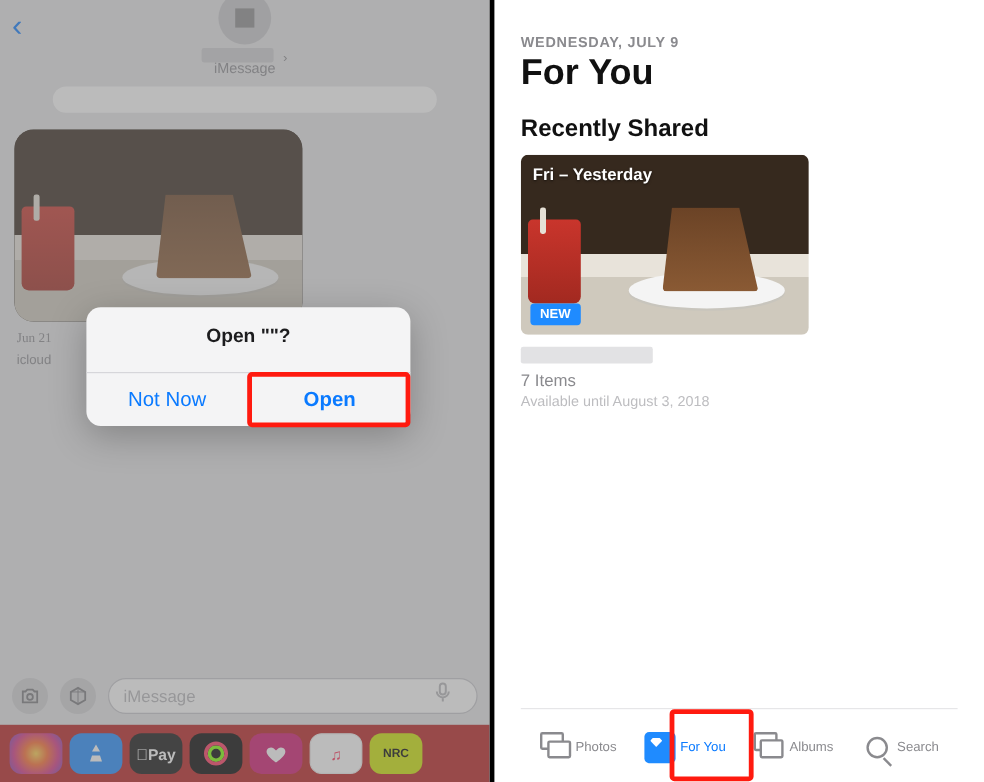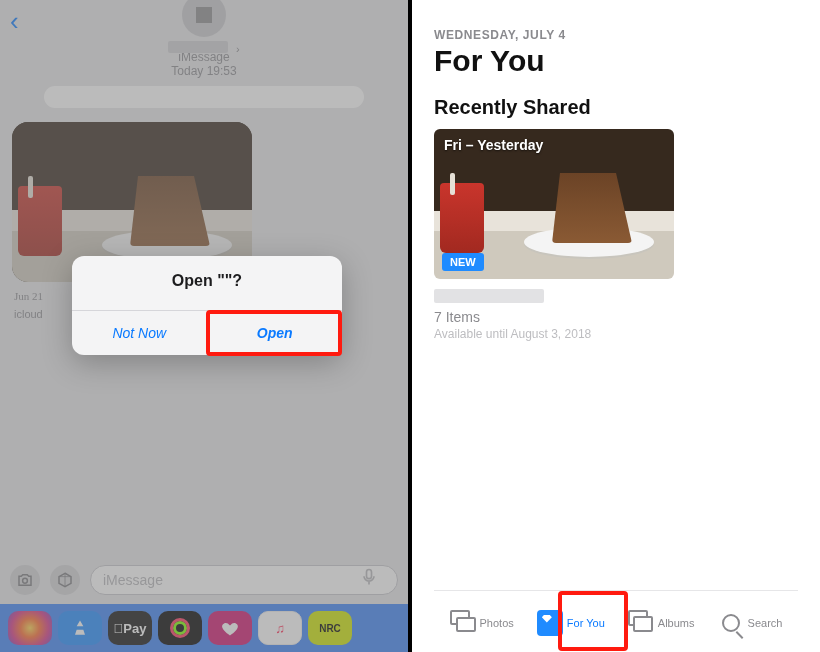--- a/index.html
+++ b/index.html
@@ -29,39 +29,39 @@
   .plate { position:absolute; bottom:22px; left:90px; width:130px; height:30px; background:#f4f4f4; border-radius:50%; box-shadow:0 2px 0 #c8c5bd;}
   .cake  { position:absolute; bottom:36px; left:118px; width:80px; height:70px; background:linear-gradient(#6b4326,#8a5a34); clip-path: polygon(0 100%, 100% 100%, 80% 0, 10% 0); border-radius:4px;}
   .glass { position:absolute; bottom:26px; left:6px; width:44px; height:70px; background:linear-gradient(#c9352c,#a22920); border-radius:4px 4px 6px 6px;}
   .glass:after{content:"";position:absolute;top:-10px;left:10px;width:5px;height:22px;background:#e6e0d6;border-radius:2px;}
   
   .compose { position:absolute; bottom:52px; left:0; right:0; height:40px; display:flex; align-items:center; padding:0 10px; gap:10px;}
   .ci { width:30px; height:30px; border-radius:50%; background:#d2d2d5; display:flex; align-items:center; justify-content:center; color:#7b7b7f; font-size:16px;}
   .compose-field { flex:1; height:30px; border-radius:15px; border:1px solid #c7c7cc; background:#fff; display:flex; align-items:center; padding:0 12px; color:#b7b7bb; font-size:14px;}
   .mic { width:26px; height:26px; color:#b7b7bb;}
   
-  .appstrip { position:absolute; bottom:0; left:0; right:0; height:48px; background:#3b82f6; display:flex; align-items:center; padding:0 8px; gap:6px; overflow:hidden;}
+  .appstrip { position:absolute; bottom:0; left:0; right:0; height:48px; background:#b91c1c; display:flex; align-items:center; padding:0 8px; gap:6px; overflow:hidden;}
   .appicon { width:44px; height:34px; border-radius:10px; display:flex; align-items:center; justify-content:center; font-size:13px; color:#fff; font-weight:600;}
   .ai-photos{background:radial-gradient(circle,#ffd24a,#ff6b2d,#d63384,#6f42c1);}
   .ai-store{background:#1f8bff;}
   .ai-pay{background:#111;}
   .ai-fit{background:#000;}
   .ai-heart{background:#d1156f;}
   .ai-music{background:#fff; color:#ff2d55; border:1px solid #eee;}
   .ai-nrc{background:#cfe600; color:#000; font-size:10px;}
   .ai-fit .rings{width:20px;height:20px;border-radius:50%;border:3px solid #ff375f;box-shadow:0 0 0 3px #7fff00 inset;}
 
   
   .dialog { position:absolute; left:72px; top:256px; width:270px; background:#f4f4f5; border-radius:12px; z-index:5; box-shadow:0 8px 30px rgba(0,0,0,.25);}
   .dlg-body{ padding:16px 14px 12px; font-size:13px; color:#3b3b3d;}
   .dlg-title{ text-align:center; font-weight:600; font-size:16px; color:#1c1c1e; margin-bottom:8px;}
   .redact { display:inline-block; height:13px; background:#d5d5d9; border-radius:2px; vertical-align:middle;}
   .dlg-line{ line-height:1.5;}
   .dlg-btns{ display:flex; border-top:1px solid #d6d6da;}
-  .dlg-btn{ flex:1; height:44px; display:flex; align-items:center; justify-content:center; color:#0a7aff; font-size:14px;font-style:italic;}
+  .dlg-btn{ flex:1; height:44px; display:flex; align-items:center; justify-content:center; color:#0a7aff; font-size:17px;}
   .dlg-btn.primary{ font-weight:600; }
   .dlg-sep-v{ width:1px; background:#d6d6da;}
   .red-hi { position:absolute; border:4px solid #ff1a0f; border-radius:4px; pointer-events:none;}
 
   
   .r-date { color:#8a8a8e; font-size:12px; letter-spacing:.6px; font-weight:600;}
   .r-title { font-size:30px; font-weight:800; color:#111; margin-top:2px;}
   .r-sec { font-size:20px; font-weight:800; color:#111; margin-top:18px;}
   .card { margin-top:10px; width:280px; }
   .card-img { width:240px; height:150px; border-radius:6px; overflow:hidden; position:relative;}
@@ -100,21 +100,20 @@
       </div>
       <div class="contact-name-row">
         <span class="contact-name-blank"></span>
         <span class="contact-chev">›</span>
       </div>
     </div>
   </div>
 
   <div class="thread-meta">
     <div class="svc">iMessage</div>
-    <div class="time">Today 19:53</div>
   </div>
 
   <div class="input-capsule"></div>
 
   <div class="bubble-img">
     <div class="scene">
       <div class="glass"></div>
         <div class="plate"></div>
         <div class="cake"></div>
     </div>
@@ -177,21 +176,21 @@
     <div class="dlg-btns" style="position:relative;">
       <div class="dlg-btn">Not Now</div>
       <div class="dlg-sep-v"></div>
       <div class="dlg-btn primary">Open</div>
       <div class="red-hi" style="left:134px; top:-1px; width:136px; height:46px;"></div>
     </div>
   </div>
 </div>
 
 <div class="pane pane-right">
-  <div class="r-date">WEDNESDAY, JULY 4</div>
+  <div class="r-date">WEDNESDAY, JULY 9</div>
   <div class="r-title">For You</div>
   <div class="r-sec">Recently Shared</div>
 
   <div class="card">
     <div class="card-img">
       <div class="scene">
           <div class="glass"></div>
           <div class="plate"></div>
           <div class="cake"></div>
         </div>

